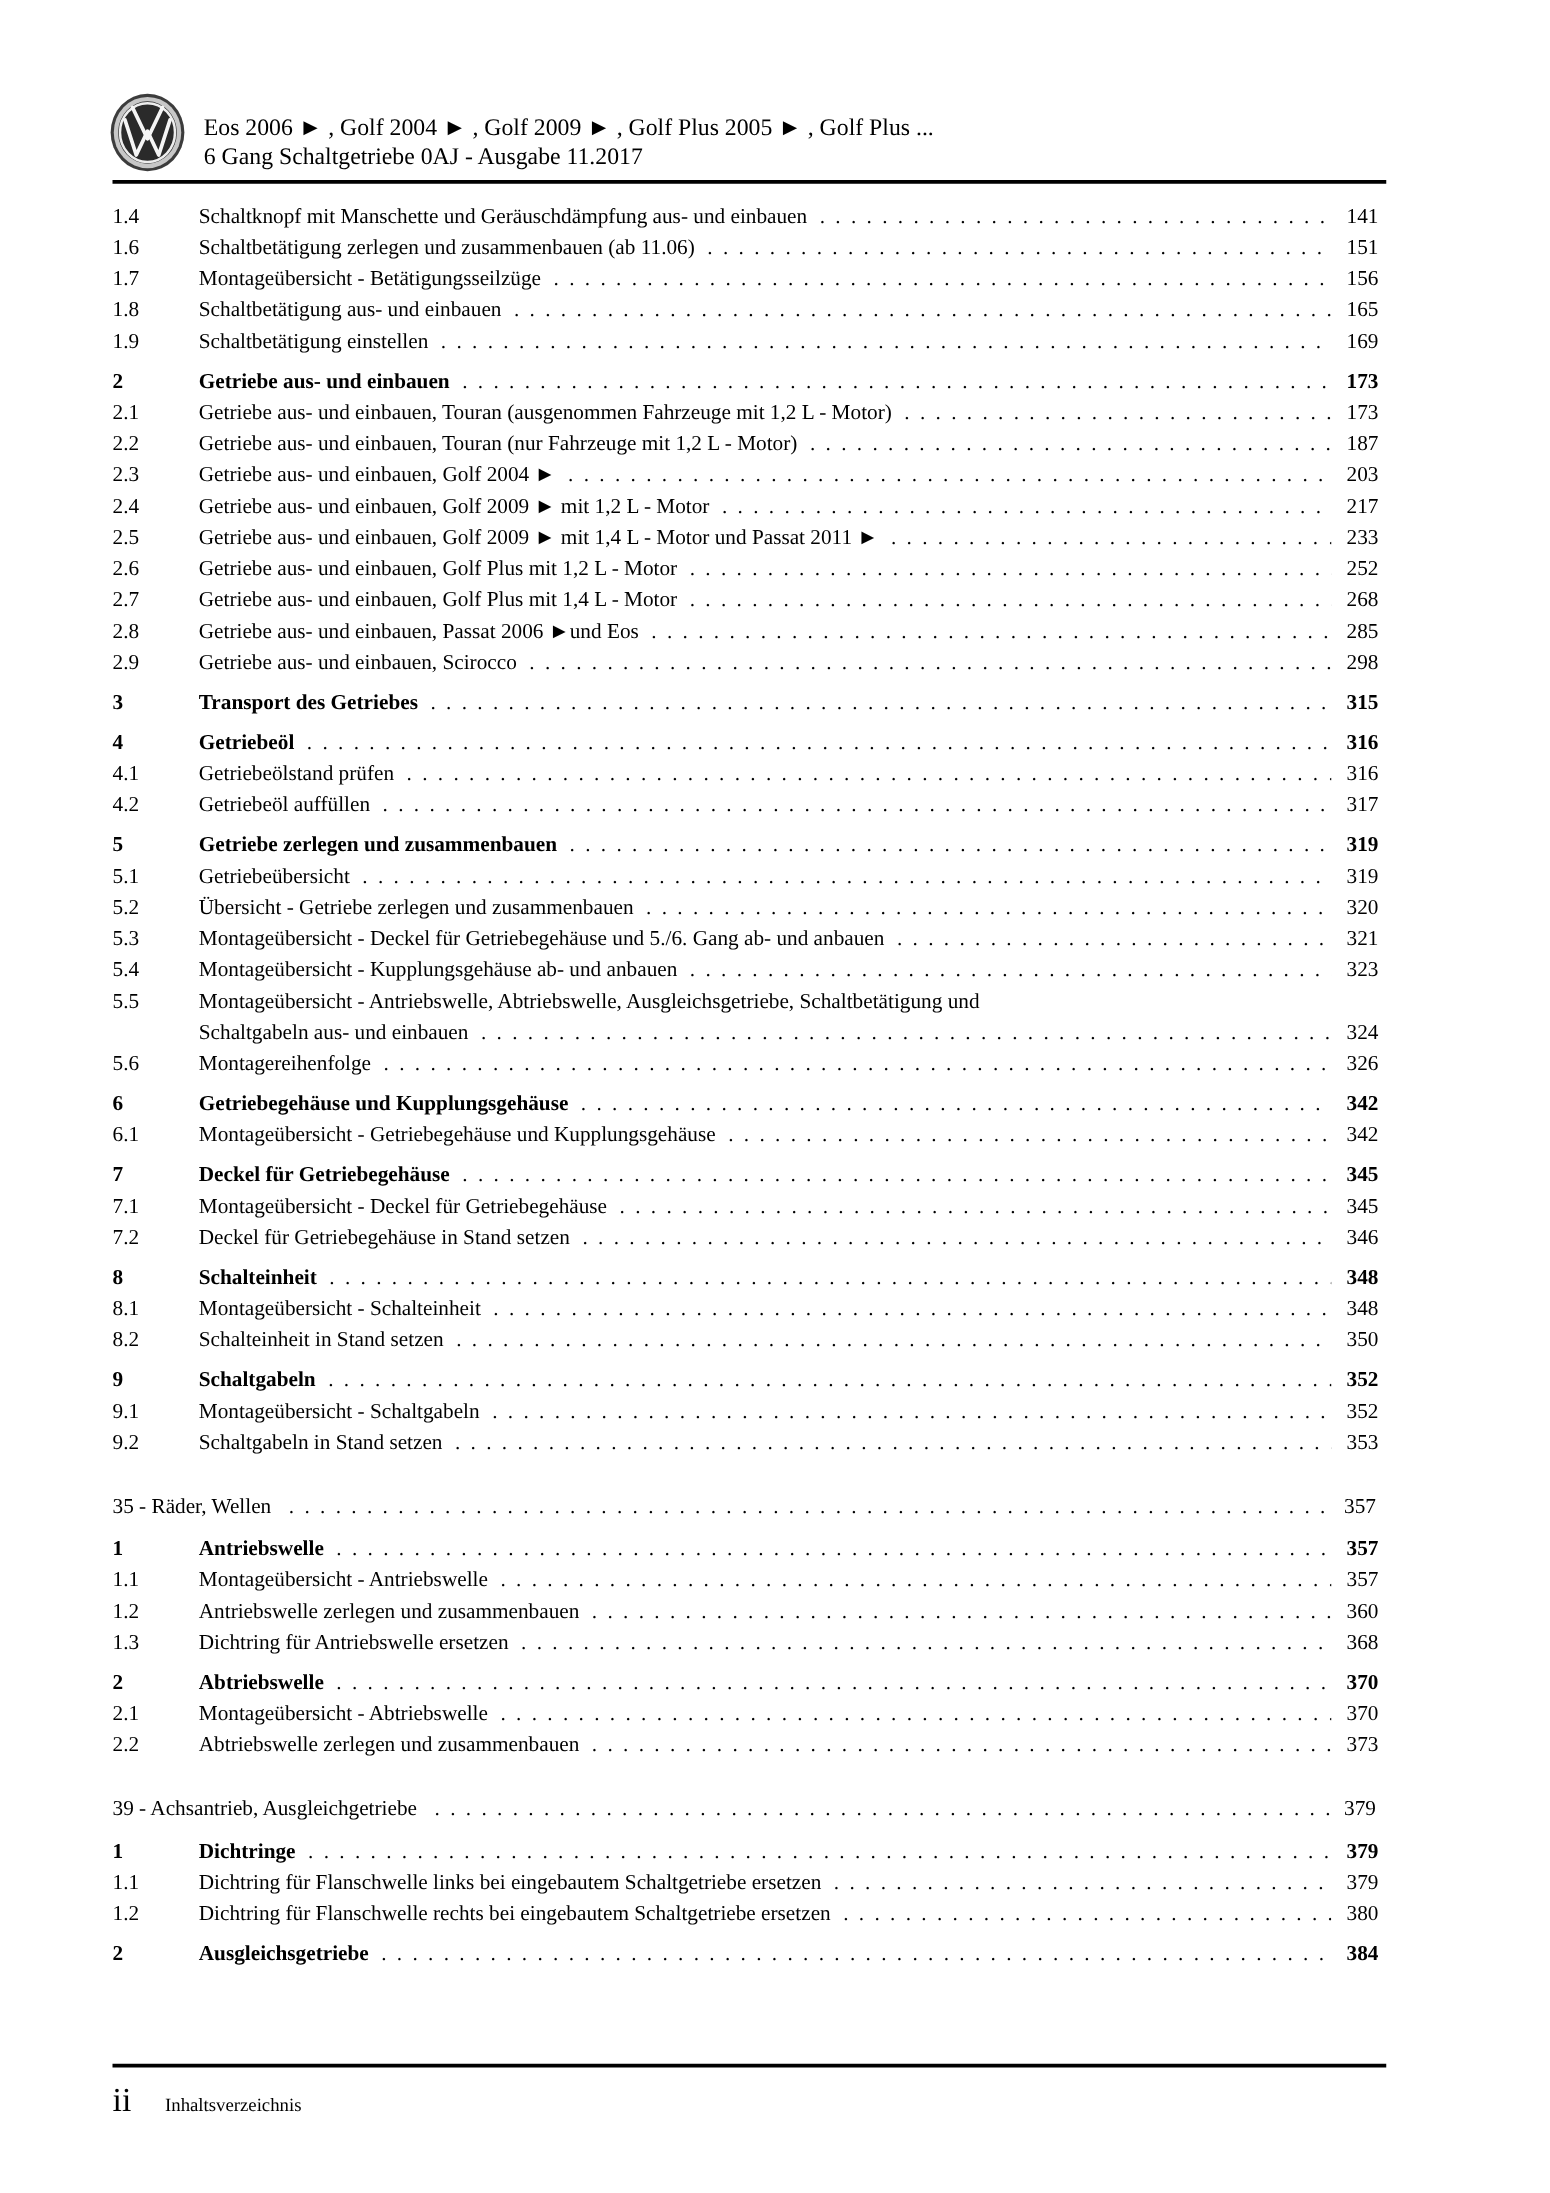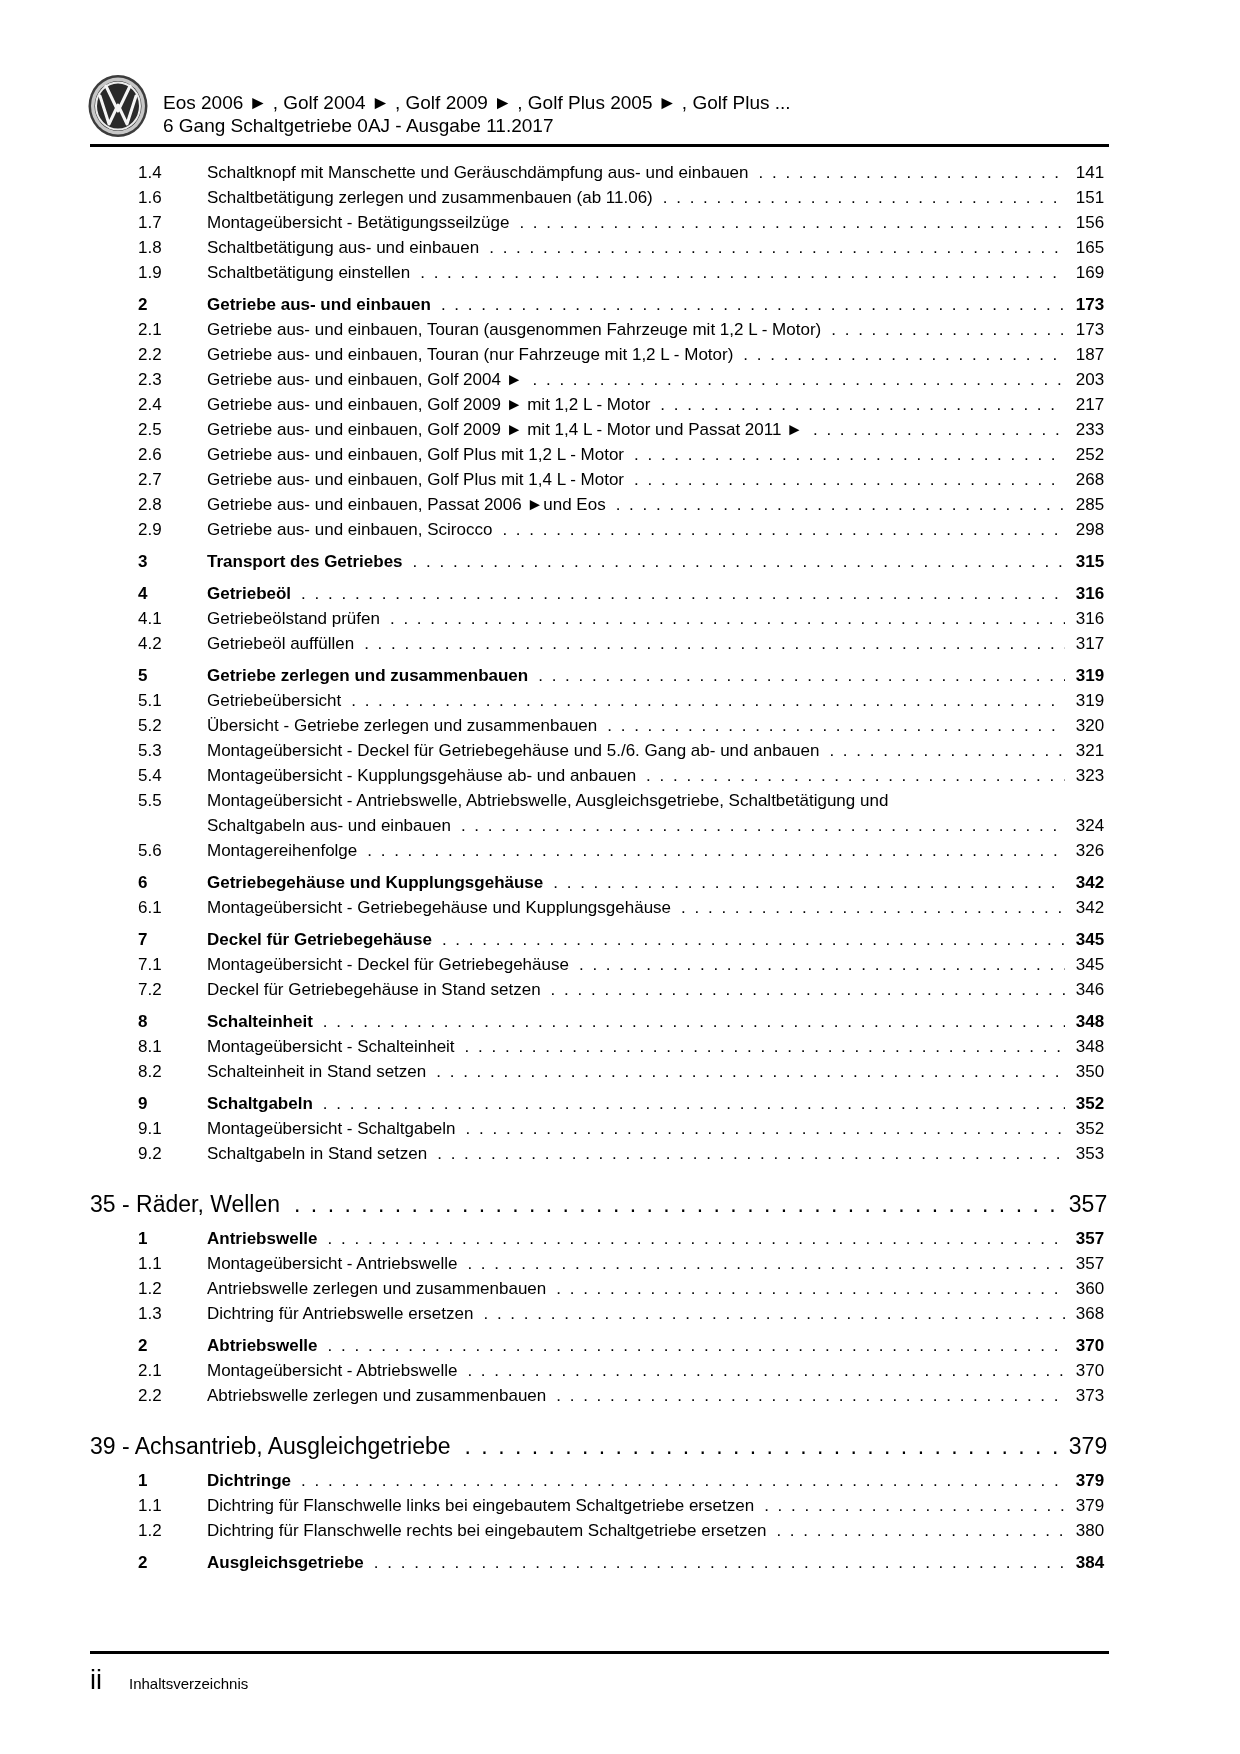--- a/index.html
+++ b/index.html
@@ -1,36 +1,36 @@
 <!DOCTYPE html>
 <html><head>
 <meta charset="utf-8">
 <style>
   html,body{margin:0;padding:0;background:#fff;}
   .page{
     position:relative;
     width:1240px;height:1754px;
     background:#fff;color:#000;
-    font-family:Liberation Sans, sans-serif;
+    font-family:Liberation Serif, serif;
     overflow:hidden;
     border-radius:28px;
   }
   
   .header{position:absolute;top:74px;left:88px;right:132px;display:flex;align-items:flex-start;}
   .logo{width:60px;height:64px;flex:none;}
   .header-text{margin-left:15px;padding-top:17px;font-size:19px;line-height:23px;white-space:nowrap;}
   .header-rule{position:absolute;top:144px;left:90px;right:131px;border-top:3px solid #000;}
   
   .toc{position:absolute;top:160px;left:90px;right:131px;}
   .row{display:flex;align-items:baseline;}
   .entry{font-size:17px;line-height:25px;}
-  .entry .num{flex:0 0 69px;margin-left:48px;}
+  .entry .num{flex:0 0 69px;}
   .entry.bold{font-weight:bold;margin-top:7px;}
   .entry.bold .leader{font-weight:normal;}
-  .chapter{font-size:23px;line-height:29px;margin-top:24px;margin-bottom:7px;}
+  .chapter{font-size:17px;line-height:29px;margin-top:24px;margin-bottom:7px;}
   .title{flex:0 1 auto;text-align:center;}
   .leader{flex:1 1 14px;min-width:14px;overflow:hidden;white-space:nowrap;margin:0 6px 0 10px;}
   .leader::after{
     letter-spacing:2px;
     content:". . . . . . . . . . . . . . . . . . . . . . . . . . . . . . . . . . . . . . . . . . . . . . . . . . . . . . . . . . . . . . . . . . . . . . . . . . . . . . . . ";
   }
   .chapter .leader{margin-left:14px;margin-right:2px;}
   .pagenum{flex:none;min-width:38px;text-align:center;}
   .chapter .pagenum{min-width:42px;}
   .body{flex:1 1 auto;display:block;min-width:0;}

